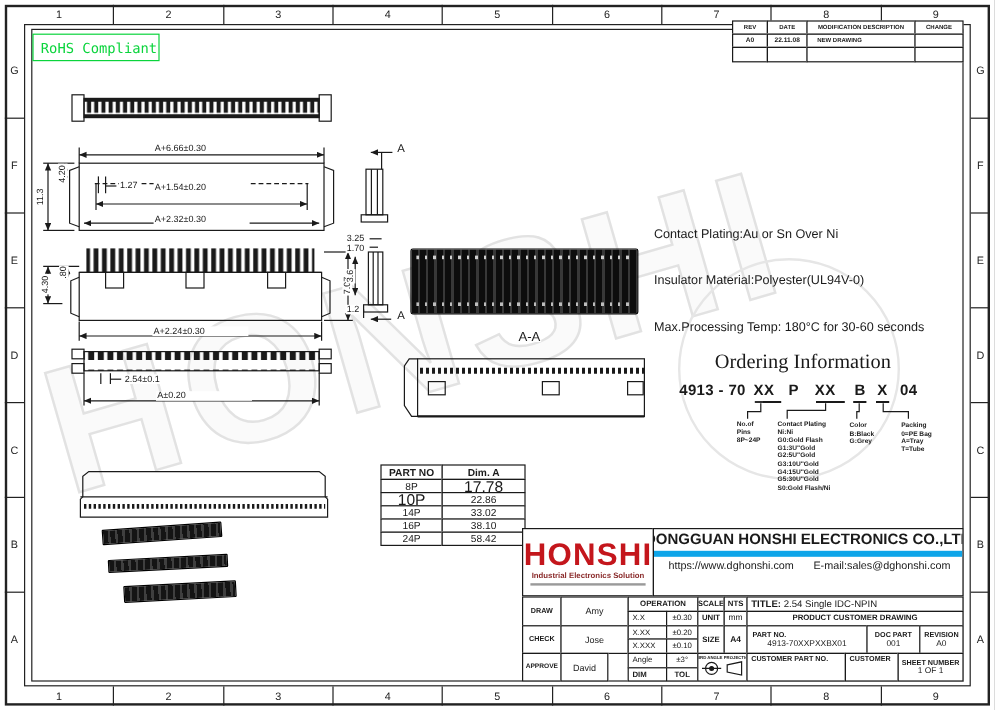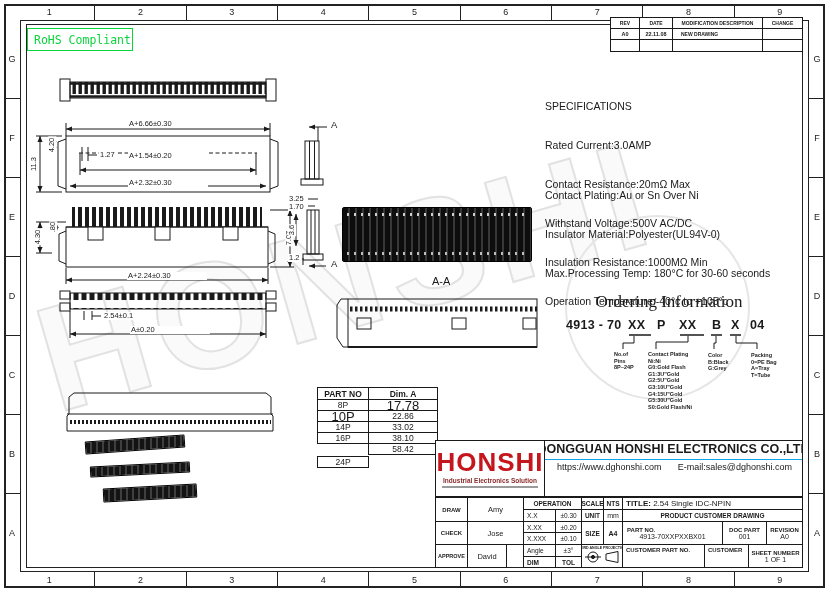--- a/index.html
+++ b/index.html
@@ -98,28 +98,20 @@
     <div class="cell lab" style="left:610px;top:28px;width:30px;height:12px;font-size:5.5px">A0</div>
     <div class="cell lab" style="left:639px;top:28px;width:34px;height:12px;font-size:5.5px">22.11.08</div>
     <div class="cell lab cl" style="left:672px;top:28px;width:91px;height:12px;font-size:5px;padding-left:8px">NEW DRAWING</div>
     <div class="cell" style="left:762px;top:28px;width:41px;height:12px;font-size:5.5px"></div>
     <div class="cell" style="left:610px;top:39px;width:30px;height:13px"></div>
     <div class="cell" style="left:639px;top:39px;width:34px;height:13px"></div>
     <div class="cell" style="left:672px;top:39px;width:91px;height:13px"></div>
     <div class="cell" style="left:762px;top:39px;width:41px;height:13px"></div>
   </div>
 
-  <div class="spec" style="left:545px;top:74px">
-    <div>SPECIFICATIONS</div>
-    <div>Rated Current:3.0AMP</div>
-    <div>Contact Resistance:20mΩ Max</div>
-    <div>Withstand Voltage:500V AC/DC</div>
-    <div>Insulation Resistance:1000MΩ Min</div>
-    <div>Operation Temperature:-40°c to +105°c</div>
-  </div>
   <div class="spec" style="left:545px;top:163px">
     <div>Contact Plating:Au or Sn Over Ni</div>
     <div>Insulator Material:Polyester(UL94V-0)</div>
     <div>Max.Processing Temp: 180°C for 30-60 seconds</div>
   </div>
 
   <svg class="linework" width="829" height="592" viewBox="0 0 829 592">
     <defs>
       <marker id="ar" viewBox="0 0 8 8" refX="7" refY="3" markerWidth="7" markerHeight="7" orient="auto-start-reverse">
         <path d="M0,0L7,3L0,6Z" fill="#1a1a1a"></path>
@@ -304,35 +296,35 @@
     <div class="cell lab" style="left:317px;top:387px;width:52px;height:13px;font-size:8.5px">PART NO</div>
     <div class="cell lab" style="left:368px;top:387px;width:70px;height:13px;font-size:8.5px">Dim. A</div>
     <div class="cell" style="left:317px;top:399px;width:52px;height:12px;font-size:8.5px">8P</div>
     <div class="cell" style="left:368px;top:399px;width:70px;height:12px;font-size:13px">17.78</div>
     <div class="cell" style="left:317px;top:410px;width:52px;height:12px;font-size:13px">10P</div>
     <div class="cell" style="left:368px;top:410px;width:70px;height:12px;font-size:8.5px">22.86</div>
     <div class="cell" style="left:317px;top:421px;width:52px;height:12px;font-size:8.5px">14P</div>
     <div class="cell" style="left:368px;top:421px;width:70px;height:12px;font-size:8.5px">33.02</div>
     <div class="cell" style="left:317px;top:432px;width:52px;height:12px;font-size:8.5px">16P</div>
     <div class="cell" style="left:368px;top:432px;width:70px;height:12px;font-size:8.5px">38.10</div>
-    <div class="cell" style="left:317px;top:456px;width:52px;height:12px;font-size:8.5px">24P</div>
+    <div class="cell" style="left:317px;top:443px;width:52px;height:12px;font-size:8.5px">24P</div>
     <div class="cell" style="left:368px;top:443px;width:70px;height:12px;font-size:8.5px">58.42</div>
   </div>
 
   <div>
 
     <div class="cell" style="left:435px;top:440px;width:110px;height:57px;flex-direction:column">
       <div style="font-size:26px;font-weight:900;color:#c4161c;letter-spacing:1px;line-height:26px">HONSHI</div>
       <div style="font-size:6.5px;font-weight:bold;color:#8a2a2a;margin-top:2px">Industrial Electronics Solution</div>
       <div style="width:96px;height:2px;background:#9a9a9a;margin-top:2px"></div>
     </div>
 
     <div class="cell" style="left:544px;top:440px;width:259px;height:57px;flex-direction:column;justify-content:flex-start">
       <div style="font-size:12.5px;font-weight:bold;margin-top:1px">DONGGUAN HONSHI ELECTRONICS CO.,LTD</div>
-      <div style="width:100%;border-top:1px solid #0ea5e9;margin-top:3px;display:flex;font-size:9px;padding:2px 10px 0 12px;justify-content:space-between">
+      <div style="width:100%;border-top:5px solid #0ea5e9;margin-top:3px;display:flex;font-size:9px;padding:2px 10px 0 12px;justify-content:space-between">
         <span>https://www.dghonshi.com</span>
         <span>E-mail:sales@dghonshi.com</span>
       </div>
     </div>
 
     <div class="cell lab" style="left:435px;top:497px;width:33px;height:25px;font-size:6px">DRAW</div>
     <div class="cell" style="left:467px;top:497px;width:57px;height:25px;font-size:7.5px">Amy</div>
     <div class="cell lab" style="left:435px;top:521px;width:33px;height:24px;font-size:6px">CHECK</div>
     <div class="cell" style="left:467px;top:521px;width:57px;height:24px;font-size:7.5px">Jose</div>
     <div class="cell lab" style="left:435px;top:544px;width:33px;height:24px;font-size:5.5px">APPROVE</div>

